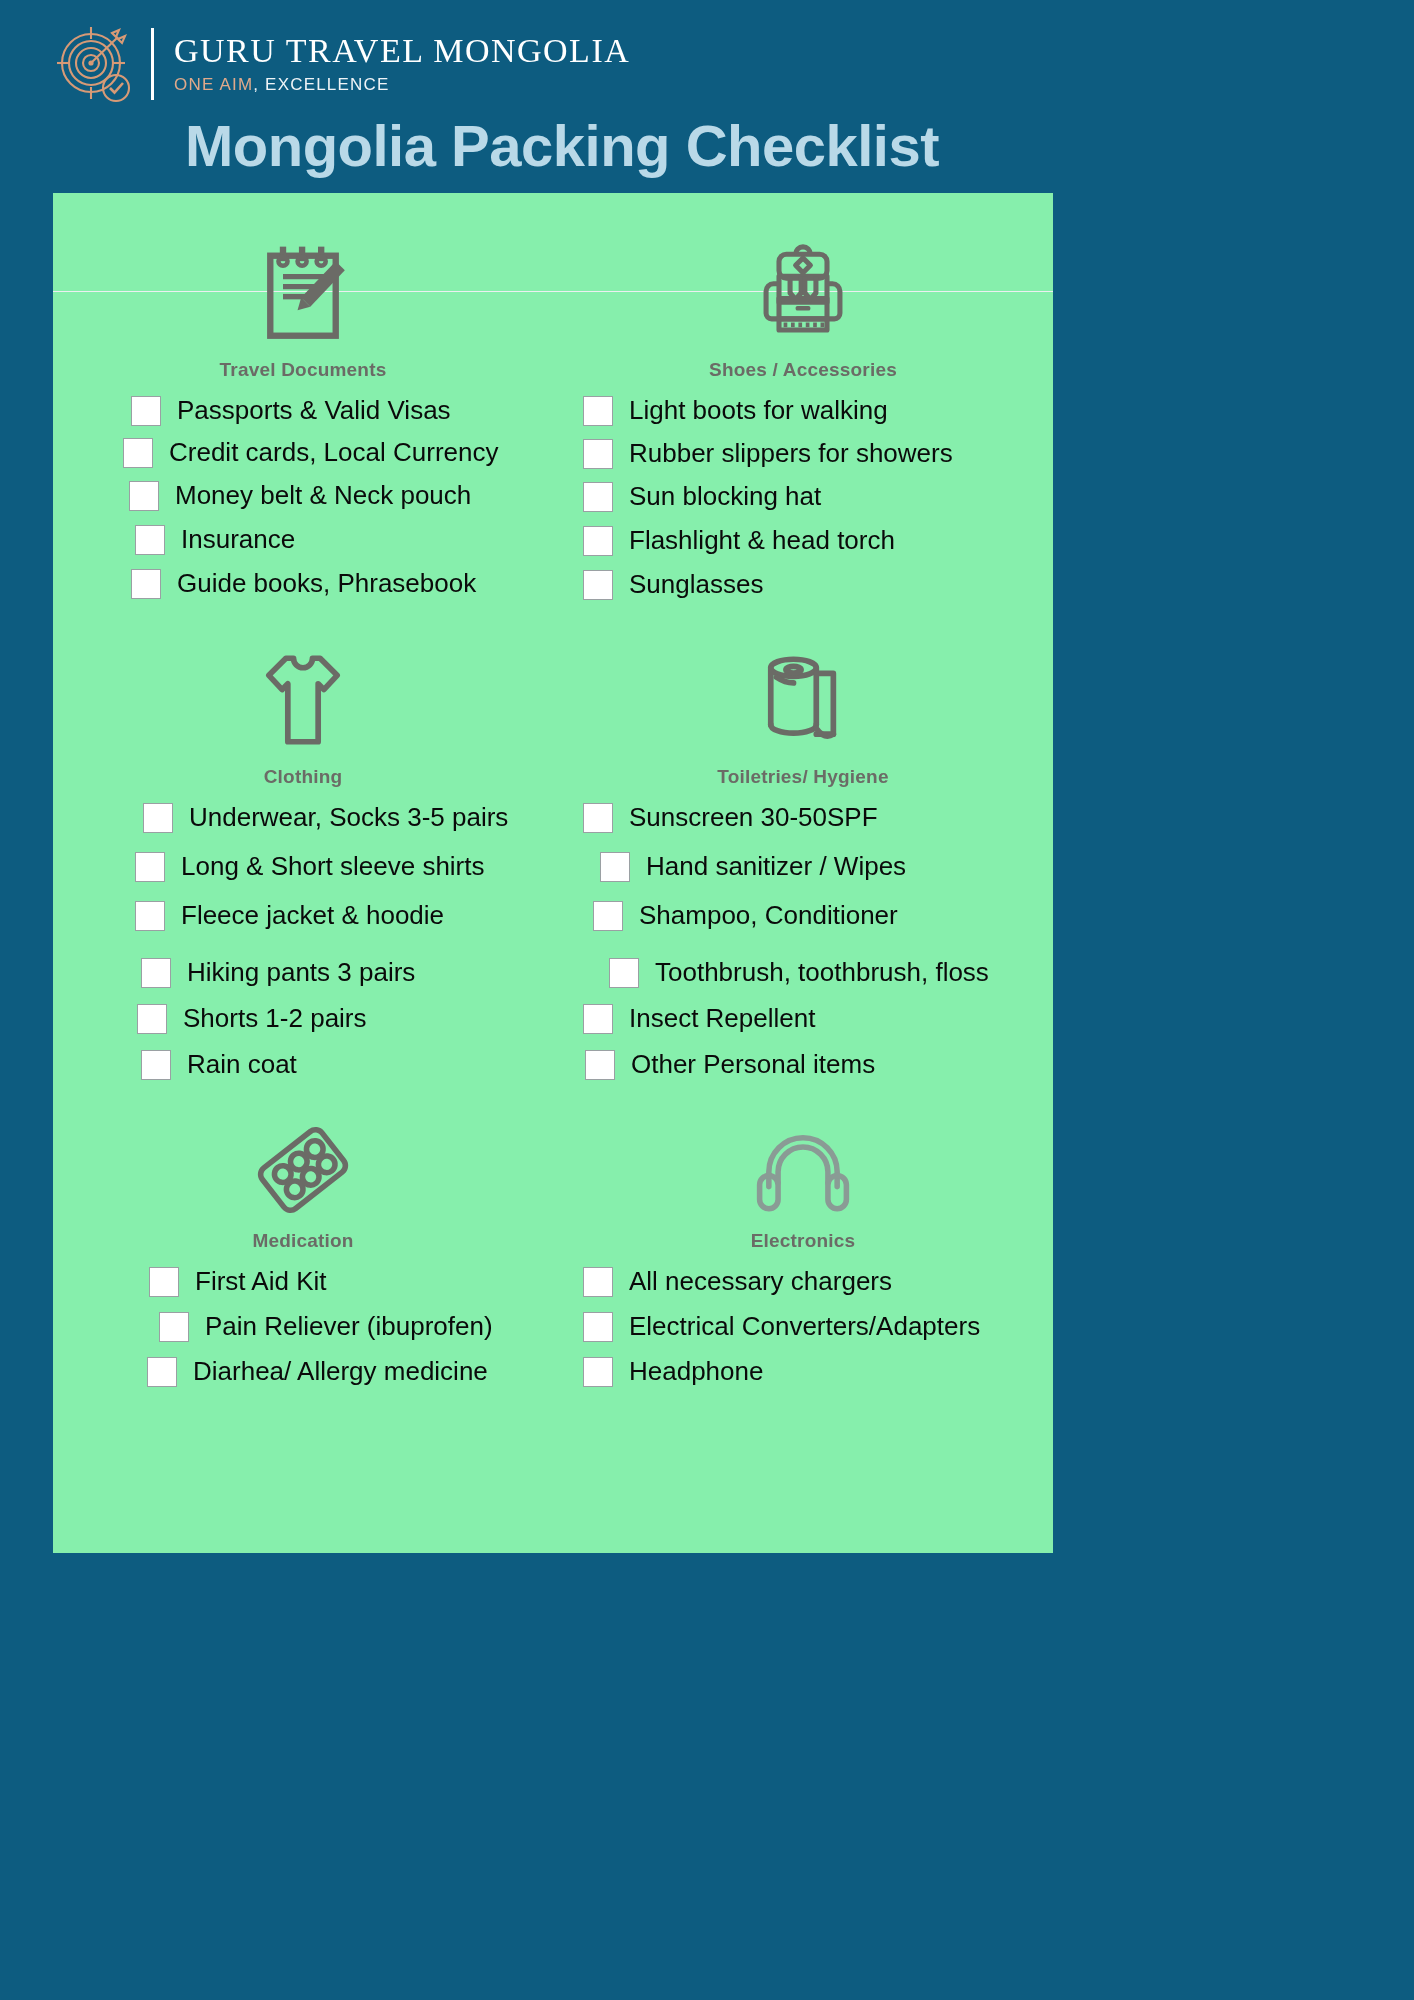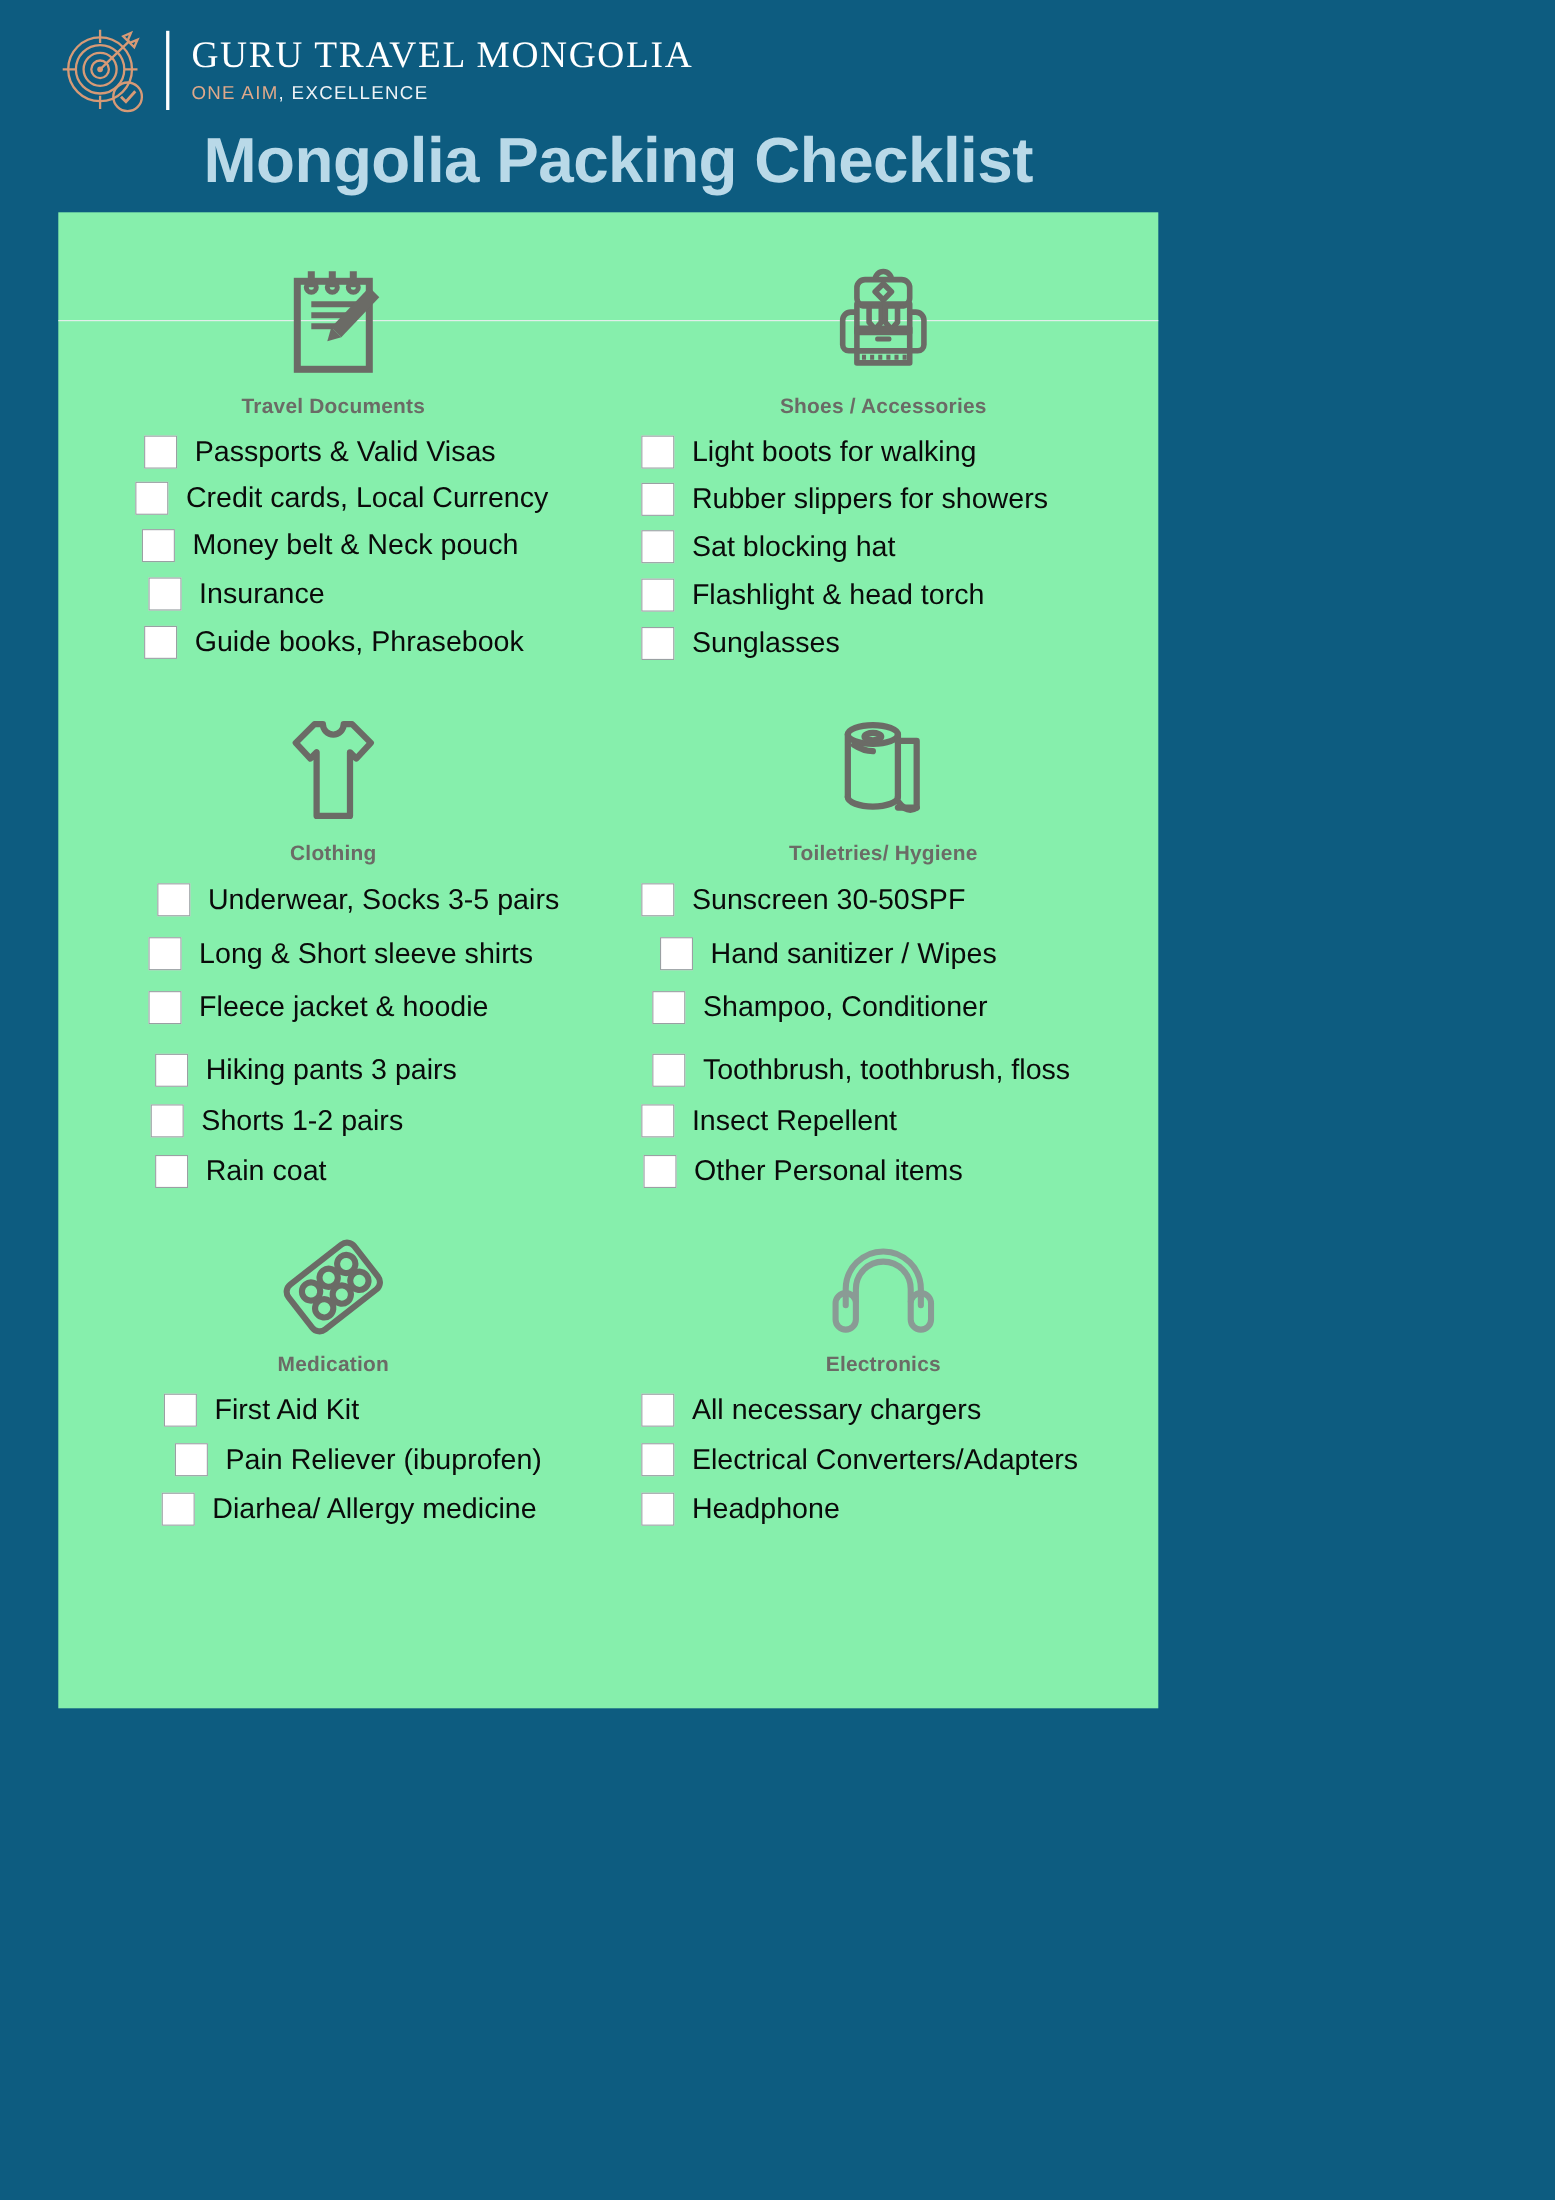--- a/index.html
+++ b/index.html
@@ -138,21 +138,21 @@
   .sec-clothing .item:nth-child(1){ margin-left: 80px; margin-top: 6px; }
   .sec-clothing .item:nth-child(2){ margin-left: 72px; margin-top: 18px; }
   .sec-clothing .item:nth-child(3){ margin-left: 72px; margin-top: 18px; }
   .sec-clothing .item:nth-child(4){ margin-left: 78px; margin-top: 26px; }
   .sec-clothing .item:nth-child(5){ margin-left: 74px; margin-top: 15px; }
   .sec-clothing .item:nth-child(6){ margin-left: 78px; margin-top: 15px; }
 
   .sec-toiletries .item:nth-child(1){ margin-left: 20px; margin-top: 6px; }
   .sec-toiletries .item:nth-child(2){ margin-left: 37px; margin-top: 18px; }
   .sec-toiletries .item:nth-child(3){ margin-left: 20px; margin-top: 18px; padding-left: 10px; }
-  .sec-toiletries .item:nth-child(4){ margin-left: 16px; margin-top: 26px; padding-left: 14px; }
+  .sec-toiletries .item:nth-child(4){ margin-left: 32px; margin-top: 26px; padding-left: 14px; }
   .sec-toiletries .item:nth-child(5){ margin-left: 20px; margin-top: 15px; }
   .sec-toiletries .item:nth-child(6){ margin-left: 22px; margin-top: 15px; }
 
   .sec-medication .item:nth-child(1){ margin-left: 86px; margin-top: 6px; }
   .sec-medication .item:nth-child(2){ margin-left: 80px; margin-top: 14px; padding-left: 16px; }
   .sec-medication .item:nth-child(3){ margin-left: 84px; margin-top: 14px; }
 
   .sec-electronics .item:nth-child(1){ margin-left: 20px; margin-top: 6px; }
   .sec-electronics .item:nth-child(2){ margin-left: 20px; margin-top: 14px; }
   .sec-electronics .item:nth-child(3){ margin-left: 20px; margin-top: 14px; }
@@ -270,21 +270,21 @@
           <label class="item">
               <span class="box"></span>
               <span>Light boots for walking</span>
             </label>
           <label class="item">
               <span class="box"></span>
               <span>Rubber slippers for showers</span>
             </label>
           <label class="item">
               <span class="box"></span>
-              <span>Sat blocking hat</span>
+              <span>Sun blocking hat</span>
             </label>
           <label class="item">
               <span class="box"></span>
               <span>Flashlight &amp; head torch</span>
             </label>
           <label class="item">
               <span class="box"></span>
               <span>Sunglasses</span>
             </label>
         </div>

